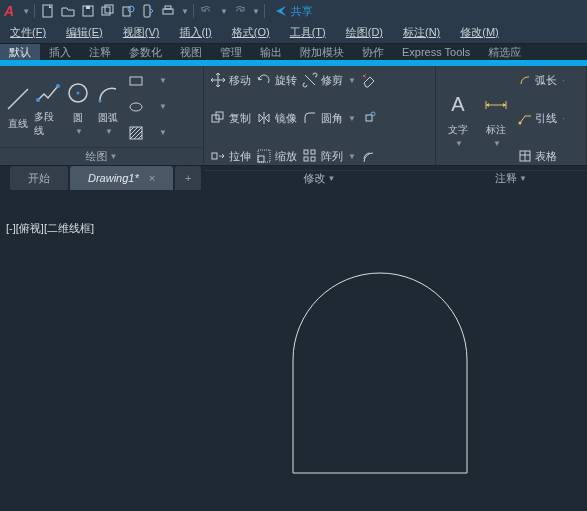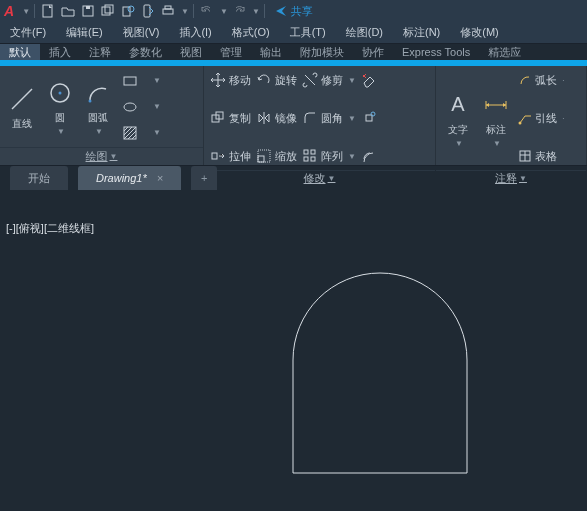--- a/index.html
+++ b/index.html
@@ -3,40 +3,40 @@
 <meta charset="utf-8">
 <style>
 * { margin: 0; padding: 0; box-sizing: border-box; font-family: "Microsoft YaHei", Arial, sans-serif; }
 body { background: #1f2933; width: 587px; height: 511px; overflow: hidden; color: #c8d0d8; font-size: 11px; user-select: none; }
 .titlebar { height: 22px; background: #2b3a4a; display: flex; align-items: center; padding: 0 4px; gap: 2px; }
 .logo { color: #e63946; font-weight: bold; font-size: 14px; font-style: italic; margin-right: 4px; }
 .tb-sep { width: 1px; height: 14px; background: #4a5a6a; margin: 0 2px; }
 .tb-icon { width: 18px; height: 18px; display: flex; align-items: center; justify-content: center; color: #b8c0c8; }
 .share { color: #2a94d6; display: flex; align-items: center; gap: 4px; margin-left: 6px; }
 .menubar { height: 22px; background: #2b3a4a; display: flex; align-items: center; border-bottom: 1px solid #1a222c; }
-.menu-item { padding: 0 10px; height: 100%; display: flex; align-items: center; font-size: 11px; }
+.menu-item { padding: 0 10px; height: 100%; display: flex; align-items: center; font-size: 11px; text-decoration: underline; }
 .ribbon-tabs { height: 22px; background: #1f2933; display: flex; align-items: stretch; border-bottom: 6px solid #0ea5e9; }
 .ribbon-tab { padding: 0 9px; display: flex; align-items: center; font-size: 11px; color: #9aa5b0; }
 .ribbon-tab.active { background: #3d5166; color: #e0e6ec; }
 .ribbon-panel { height: 100px; background: #34404c; display: flex; border-bottom: 1px solid #1a222c; }
 .panel-group { border-right: 1px solid #28323c; display: flex; flex-direction: column; }
 .panel-body { flex: 1; display: flex; align-items: center; padding: 2px 4px; gap: 2px; }
-.panel-footer { height: 18px; display: flex; align-items: center; justify-content: center; font-size: 11px; color: #a8b2bc; gap: 0; border-top: 1px solid #2a3642; text-decoration: underline; }
+.panel-footer { height: 18px; display: flex; align-items: center; justify-content: center; font-size: 11px; color: #a8b2bc; gap: 0; border-top: 1px solid #2a3642; }
 .tool-big { width: 36px; display: flex; flex-direction: column; align-items: center; justify-content: center; gap: 2px; padding: 4px 0; }
 .tool-big .icon { height: 32px; display: flex; align-items: center; justify-content: center; }
 .tool-big .lbl { font-size: 10px; }
 .grid3 { display: grid; grid-template-columns: repeat(3, 24px); grid-template-rows: repeat(3, 24px); gap: 2px; }
 .grid3 .cell { display: flex; align-items: center; justify-content: center; }
 .mod-cols { display: flex; gap: 1px; }
 .mod-col { display: flex; flex-direction: column; gap: 14px; }
 .mod-row { display: flex; align-items: center; gap: 3px; height: 24px; padding: 0 2px; }
 .mod-row .lbl { font-size: 11px; }
 .dd { font-size: 8px; margin-left: 2px; color: #8a96a2; }
 .filetabs { height: 24px; background: #1f2933; display: flex; align-items: stretch; padding-left: 10px; }
-.filetab { padding: 0 18px; display: flex; align-items: center; font-size: 11px; background: #333e4a; margin-right: 10px; border-radius: 3px 3px 0 0; color: #a8b2bc; position: relative; }
+.filetab { padding: 0 18px; display: flex; align-items: center; font-size: 11px; background: #333e4a; margin-right: 2px; border-radius: 3px 3px 0 0; color: #a8b2bc; position: relative; }
 .filetab.active { background: #4a5866; color: #e6eaee; font-style: italic; }
 .addtab { width: 26px; display: flex; align-items: center; justify-content: center; background: #333e4a; border-radius: 3px 3px 0 0; color: #8a96a2; }
 .viewport { position: relative; background: #1f2933; height: 321px; margin-top: 25px; }
 .vp-label { position: absolute; top: 6px; left: 6px; font-size: 11px; color: #d8dee4; }
 .drawing { position: absolute; left: 0; top: 0; }
 svg { display: block; }
 </style>
 </head>
 <body>
 
@@ -142,20 +142,30 @@
         <div class="icon">
             <svg width="28" height="28">
               <line x1="4" y1="24" x2="24" y2="4" stroke="#c8d0d8" stroke-width="1.5"></line>
             </svg>
           </div>
         <div class="lbl">直线</div>
       </div>
       <div class="tool-big">
         <div class="icon">
             <svg width="28" height="28">
+              <path d="M4 22l6-6 4 4 10-12" fill="none" stroke="#c8d0d8" stroke-width="1.5"></path>
+              <circle cx="4" cy="22" r="2" fill="#4a90d0"></circle>
+              <circle cx="24" cy="8" r="2" fill="#4a90d0"></circle>
+            </svg>
+          </div>
+        <div class="lbl">多段线</div>
+      </div>
+      <div class="tool-big">
+        <div class="icon">
+            <svg width="28" height="28">
               <circle cx="14" cy="14" r="9" fill="none" stroke="#c8d0d8" stroke-width="1.5"></circle>
               <circle cx="14" cy="14" r="1.5" fill="#4a90d0"></circle>
             </svg>
           </div>
         <div class="lbl">圆</div>
         <span class="dd">▼</span>
       </div>
       <div class="tool-big">
         <div class="icon">
             <svg width="28" height="28">

